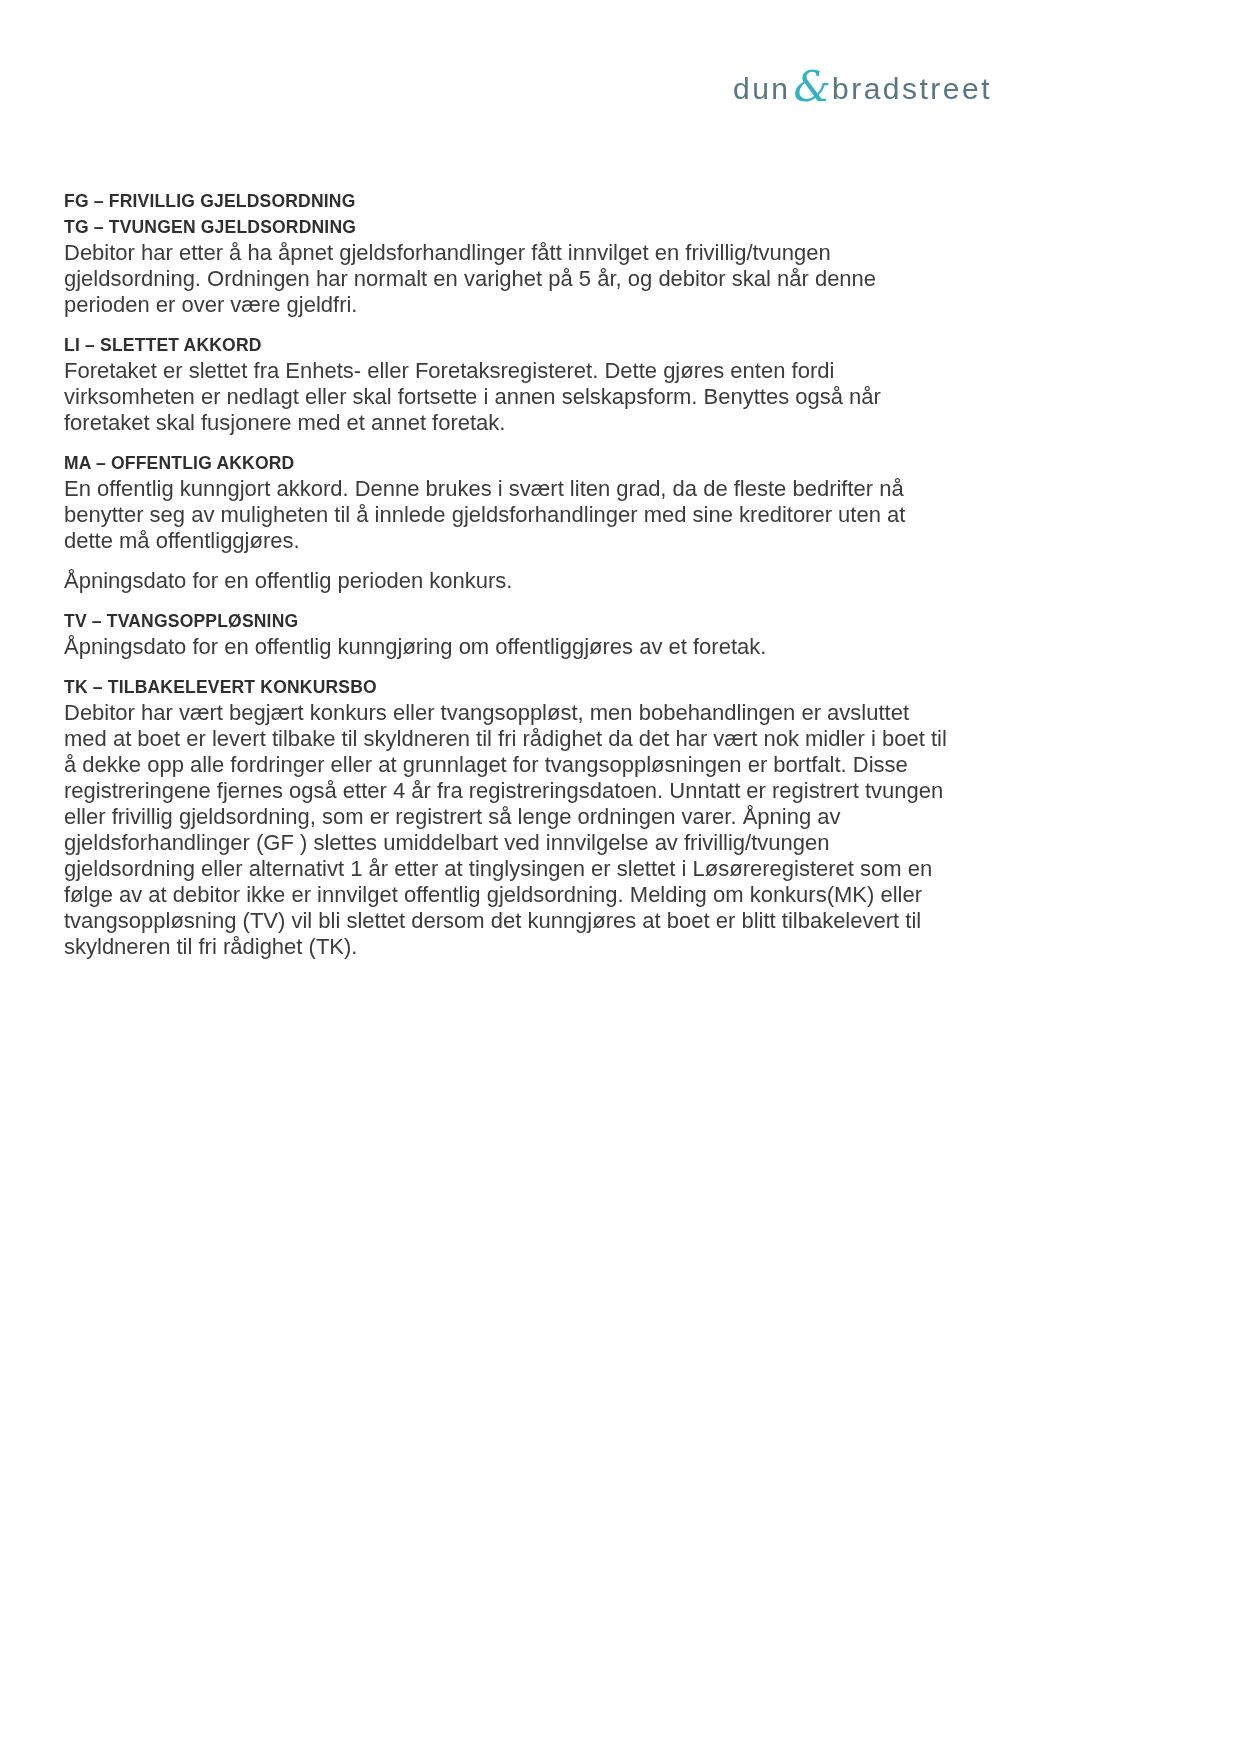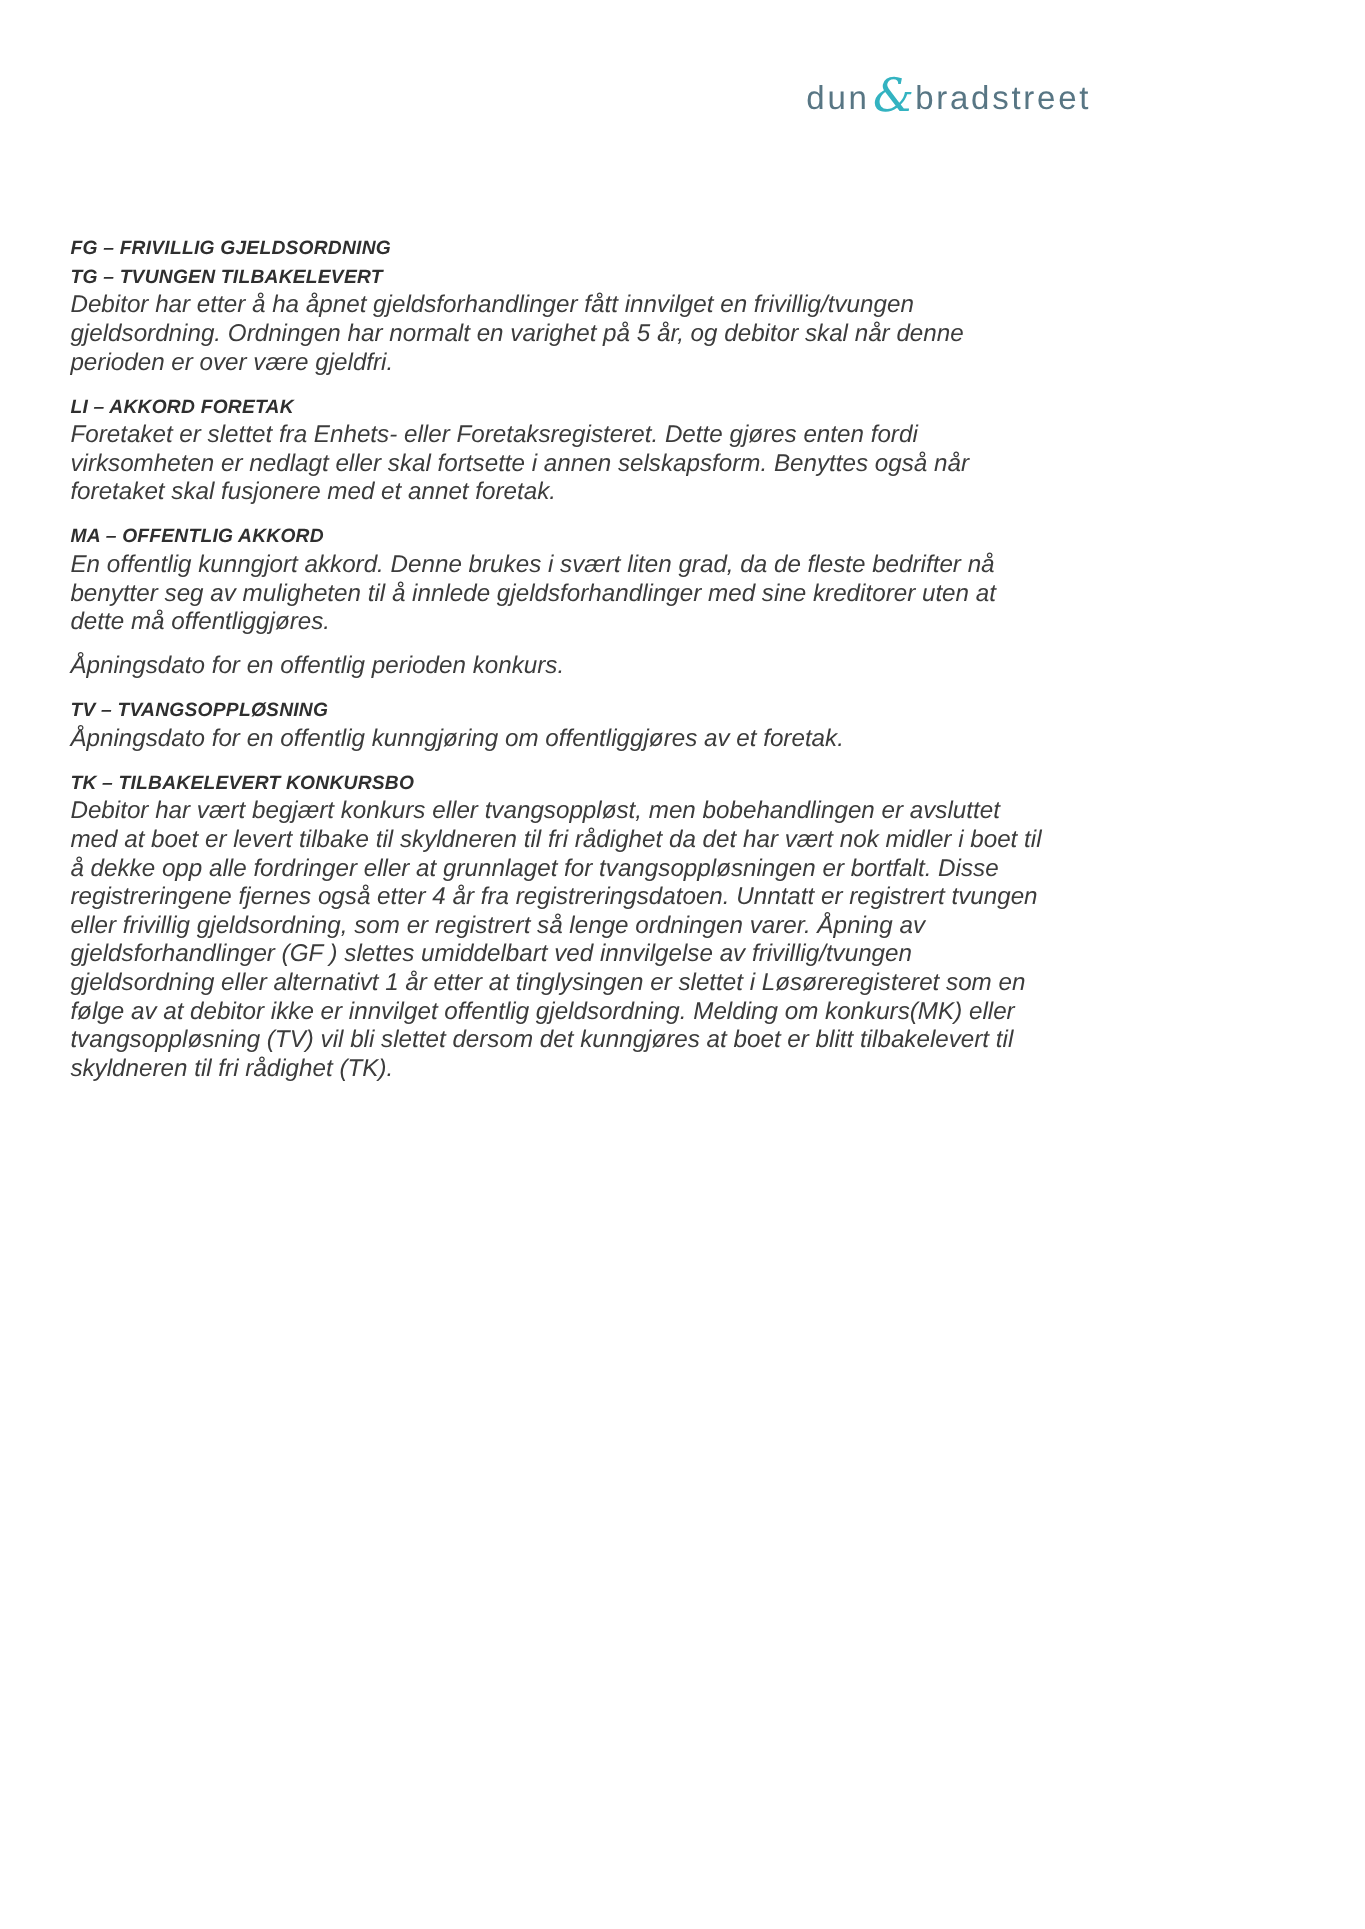--- a/index.html
+++ b/index.html
@@ -36,24 +36,23 @@
     color: #33b3c1;
     margin: 0 1px 0 3px;
     position: relative;
     top: 2px;
   }
 
   
   .content {
     position: absolute;
     left: 64px;
-    top: 212px;
+    top: 188px;
     width: 890px;
     color: #3c3c3c;
-    font-style: italic;
   }
   .sec { margin: 0 0 14px 0; }
   .sec-heading {
     margin: 0;
     font-size: 17.5px;
     line-height: 26px;
     font-weight: bold;
     color: #2f2f2f;
     letter-spacing: 0.2px;
   }
@@ -85,26 +84,26 @@
   <header class="logo">
     <span class="logo-word">dun</span>
     <span class="logo-amp">&amp;</span>
     <span class="logo-word">bradstreet</span>
   </header>
 
   <main class="content">
 
     <section class="sec">
       <h3 class="sec-heading">FG – FRIVILLIG GJELDSORDNING</h3>
-      <h3 class="sec-heading">TG – TVUNGEN TILBAKELEVERT</h3>
+      <h3 class="sec-heading">TG – TVUNGEN GJELDSORDNING</h3>
       <p class="sec-body">Debitor har etter å ha åpnet gjeldsforhandlinger fått innvilget en frivillig/tvungen gjeldsordning. Ordningen har normalt en varighet på 5 år, og debitor skal når denne perioden er over være gjeldfri.</p>
     </section>
 
     <section class="sec">
-      <h3 class="sec-heading">LI – AKKORD FORETAK</h3>
+      <h3 class="sec-heading">LI – SLETTET AKKORD</h3>
       <p class="sec-body">Foretaket er slettet fra Enhets- eller Foretaksregisteret. Dette gjøres enten fordi virksomheten er nedlagt eller skal fortsette i annen selskapsform. Benyttes også når foretaket skal fusjonere med et annet foretak.</p>
     </section>
 
     <section class="sec">
       <h3 class="sec-heading">MA – OFFENTLIG AKKORD</h3>
       <p class="sec-body">En offentlig kunngjort akkord. Denne brukes i svært liten grad, da de fleste bedrifter nå benytter seg av muligheten til å innlede gjeldsforhandlinger med sine kreditorer uten at dette må offentliggjøres.</p>
     </section>
 
     <section class="sec">
       <p class="sec-body">Åpningsdato for en offentlig perioden konkurs.</p>

